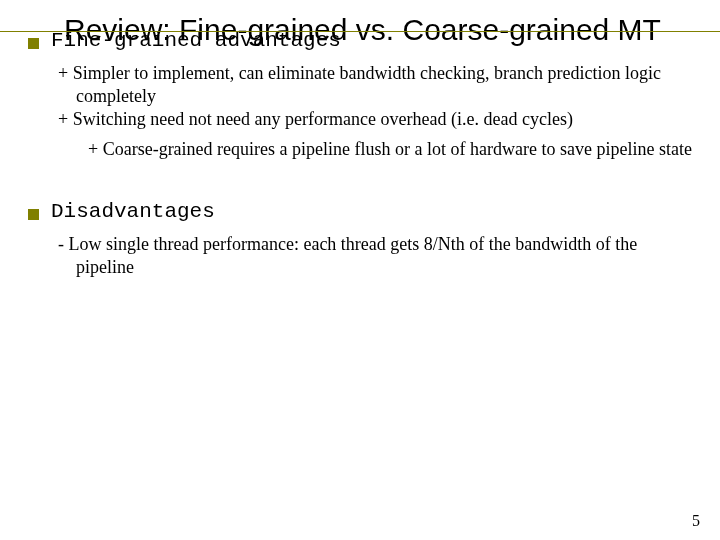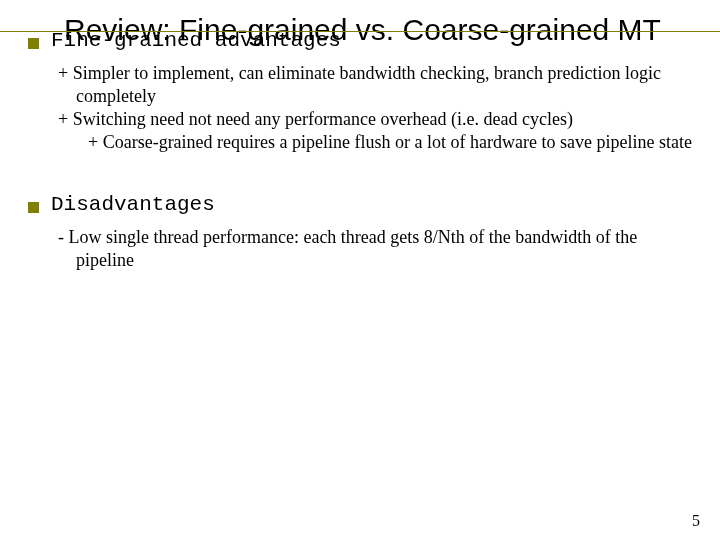--- a/index.html
+++ b/index.html
@@ -69,20 +69,21 @@
   .sub-line {
     font-size: 18px;
     color: #000;
     font-family: "Times New Roman", Times, serif;
     line-height: 1.28;
     padding-left: 18px;
     text-indent: -18px;
   }
   .sub-sub-block {
     margin-left: 30px;
+    margin-top: 7px;
   }
   .deep-block {
     margin-left: 26px;
   }
   .page-num {
     position: absolute;
     right: 20px;
     bottom: 10px;
     font-size: 16px;
     color: #000;

